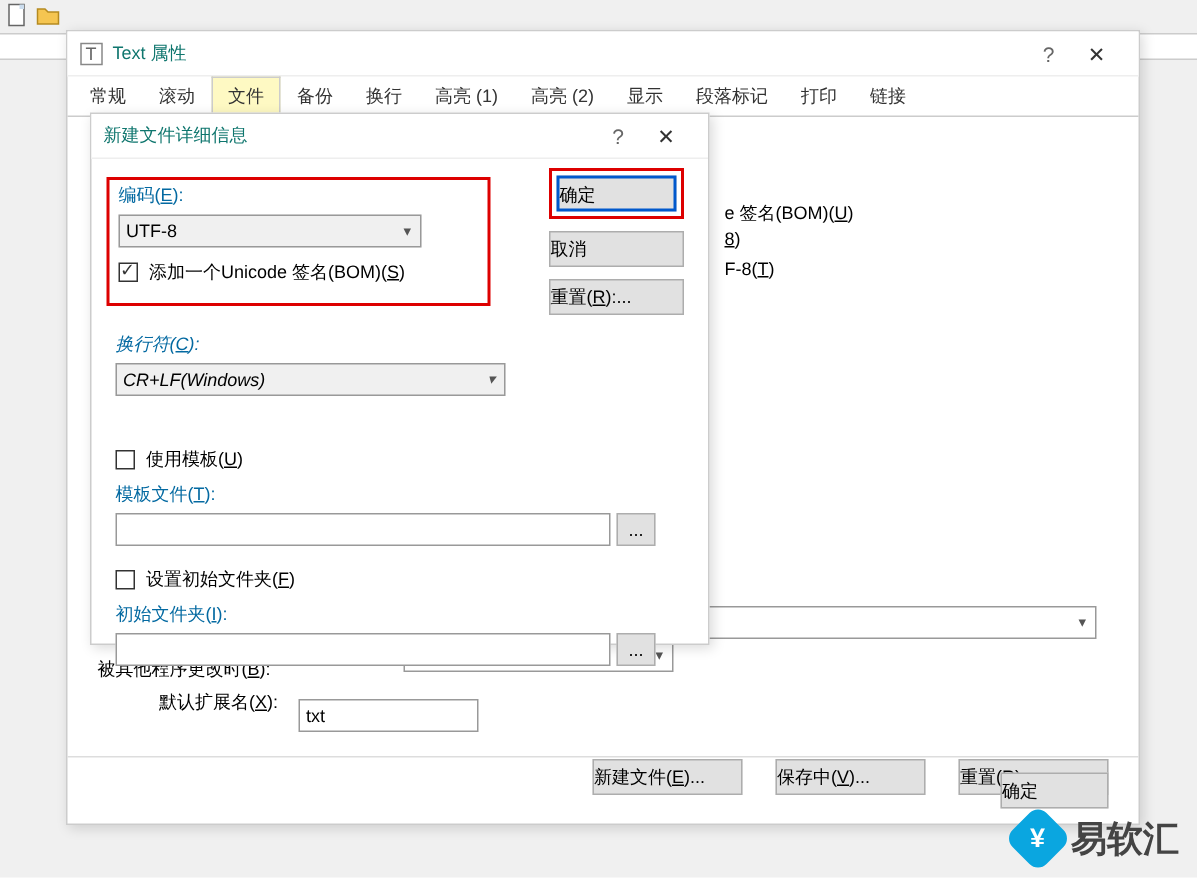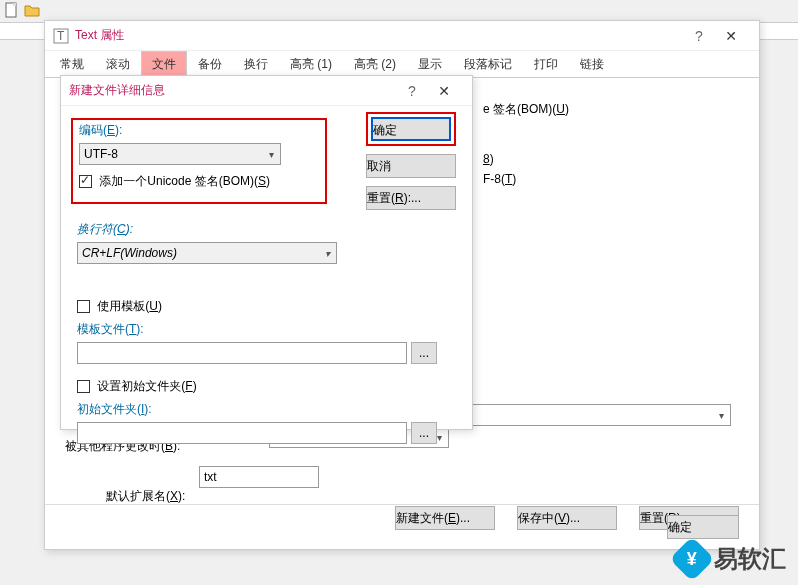--- a/index.html
+++ b/index.html
@@ -13,27 +13,27 @@
 
 .dialog {
   position: absolute; background: #fff; border: 1px solid #ccc;
   box-shadow: 2px 2px 8px rgba(0,0,0,0.15);
 }
 .dlg-title {
   height: 30px; display: flex; align-items: center; padding: 0 8px;
   background: #fff; border-bottom: 1px solid #eee;
 }
 .dlg-title .icon { width: 16px; height: 16px; margin-right: 6px; }
-.dlg-title .txt { flex: 1; color: #be185d; }
+.dlg-title .txt { flex: 1; color: #0f766e; }
 .dlg-title .help { color: #666; width: 24px; text-align: center; cursor: pointer; font-size: 14px; }
 .dlg-title .close { color: #333; width: 40px; text-align: center; cursor: pointer; font-size: 14px; }
 
 .tabs { display: flex; border-bottom: 1px solid #ccc; padding: 0 4px; margin-top: 0;}
 .tab { padding: 4px 10px; color: #333; cursor: pointer; border: 1px solid transparent; border-bottom: none; }
-.tab.active { background: #fca5a5; border: 1px solid #ccc; border-bottom: 1px solid #fff; margin-bottom: -1px; }
+.tab.active { background: #fef9c3; border: 1px solid #ccc; border-bottom: 1px solid #fff; margin-bottom: -1px; }
 
 .main-dialog { left: 44px; top: 20px; width: 716px; height: 530px; }
 .main-body { padding: 20px 8px 8px 8px; position: relative; }
 
 .checkbox { width: 13px; height: 13px; border: 1px solid #333; display: inline-block; vertical-align: middle; margin-right: 4px; position: relative; background: #fff; }
 .checkbox.checked::after { content: "✓"; position: absolute; top: -3px; left: 0px; font-size: 12px; color: #333; }
 
 .sub-dialog { left: 60px; top: 75px; width: 413px; height: 355px; z-index: 10; }
 .sub-body { padding: 12px 16px; position: relative; }
 
@@ -126,21 +126,21 @@
   </div>
 
   <div class="main-body">
 
     <span class="checkbox checked side-check" style="top:34px"></span>
     <span class="checkbox side-check" style="top:68px"></span>
     <span class="checkbox checked side-check" style="top:118px"></span>
     <span class="checkbox side-check" style="top:150px"></span>
     <span class="checkbox side-check" style="top:182px"></span>
 
-    <div style="position:absolute; left:438px; top:23px;">
+    <div style="position:absolute; left:438px; top:56px;">
       <span>e 签名(BOM)(</span><span class="underline">U</span><span>)</span>
     </div>
     <div style="position:absolute; left:438px; top:74px;">
       <span class="underline">8</span><span>)</span>
     </div>
     <div style="position:absolute; left:438px; top:94px;">
       <span>F-8(</span><span class="underline">T</span><span>)</span>
     </div>
 
     <div style="position:absolute; left:20px; top:328px;">文</div>
@@ -149,21 +149,21 @@
     </div>
 
     <div style="position:absolute; left:20px; top:360px;">
       <span>被其他程序更改时(</span><span class="underline">B</span><span>):</span>
     </div>
     <div class="dropdown" style="position:absolute; left:200px; top:348px; width:180px; background:#fff;margin-left:24px;">
       <span>提示</span>
       <span class="arrow">▾</span>
     </div>
 
-    <div style="position:absolute; left:20px; top:410px;padding-left:41px;">
+    <div style="position:absolute; left:20px; top:382px;padding-left:41px;">
       <span>默认扩展名(</span><span class="underline">X</span><span>):</span>
     </div>
     <div class="input-field" style="position:absolute; left:130px; top:388px; width:120px;margin-left:24px;">
       <span>txt</span>
     </div>
 
     <div class="bottom-row" style="position:absolute; left:0; right:0; top:420px;">
       <span class="btn" style="min-width:100px">
         <span>新建文件(</span><span class="underline">E</span><span>)...</span>
       </span>

